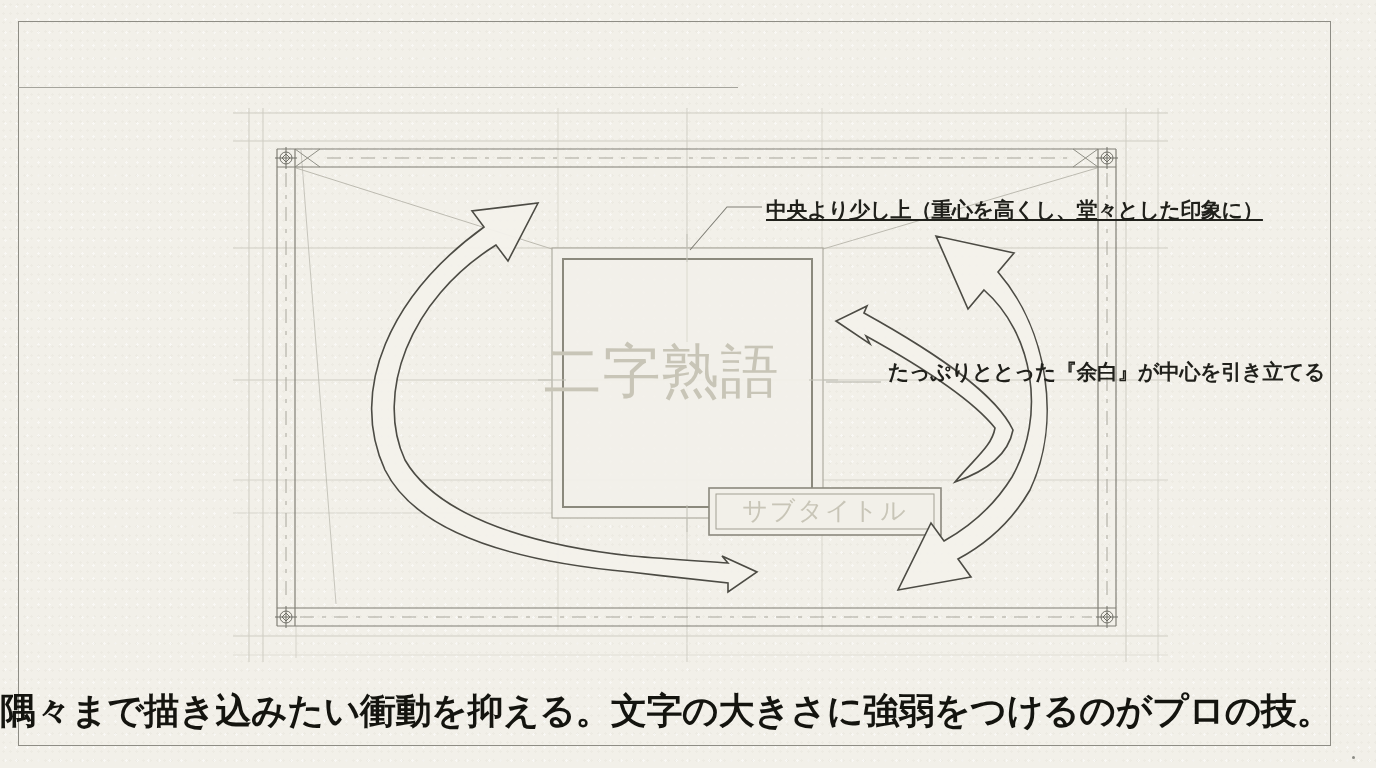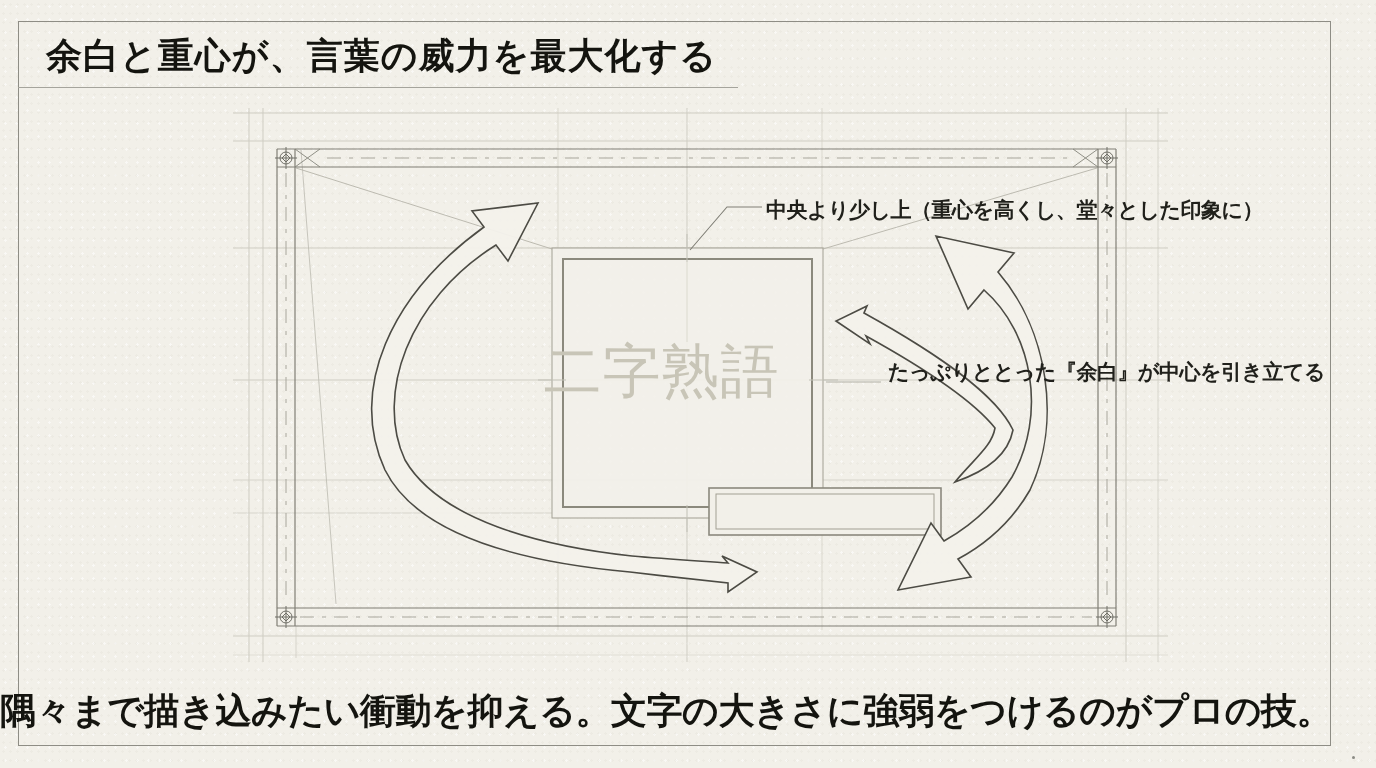--- a/index.html
+++ b/index.html
@@ -33,39 +33,38 @@
   }
   .ghost-sub{
     position:absolute;left:709px;top:487px;width:232px;height:47px;
     display:flex;align-items:center;justify-content:center;
     font-size:25px;font-weight:300;letter-spacing:2px;color:#c8c5b7;white-space:nowrap;
   }
   .anno{
     position:absolute;font-size:21px;font-weight:600;letter-spacing:-0.5px;
     color:#20201b;white-space:nowrap;
   }
-  .anno-top{left:766px;top:196px;}
+  .anno-top{left:766px;top:196px;text-decoration:underline;}
   .anno-right{left:888px;top:358px;}
   .footer{
     position:absolute;left:0;top:687px;width:1250px;text-align:center;
     font-size:36px;font-weight:900;letter-spacing:-0.5px;color:#14140f;white-space:nowrap;
   }
   .page-dot{
     position:absolute;left:1352px;top:756px;width:3px;height:3px;border-radius:50%;
     background:#8b8b84;
   }
 </style>
 </head>
 <body>
 
 <div class="slide">
 
   <div class="slide-border"></div>
 
-  <div class="title">余白と重心が、言葉の威力を最大化する</div>
   <div class="title-rule"></div>
 
   <svg class="diagram" viewBox="0 0 1376 768" xmlns="http://www.w3.org/2000/svg">
 
     <g stroke="#cfcdc3" stroke-width="1" fill="none">
       <line x1="233" y1="113" x2="1168" y2="113"></line>
       <line x1="233" y1="141" x2="1168" y2="141"></line>
       <line x1="233" y1="248" x2="1168" y2="248"></line>
       <line x1="233" y1="380" x2="1168" y2="380"></line>
       <line x1="233" y1="480" x2="1168" y2="480" opacity="0.8"></line>
@@ -187,20 +186,21 @@
         C938,354 996,394 1013,430
         C1008,456 984,472 955,482
         C975,458 992,446 995,428
         C975,403 933,373 866,336
         L870,344 L836,321 L867,306
         Z"></path>
     </g>
   </svg>
 
   <div class="ghost-main">二字熟語</div>
+  <div class="ghost-sub">サブタイトル</div>
 
   <div class="anno anno-top">中央より少し上（重心を高くし、堂々とした印象に）</div>
   <div class="anno anno-right">たっぷりととった『余白』が中心を引き立てる</div>
 
   <div class="footer">隅々まで描き込みたい衝動を抑える。文字の大きさに強弱をつけるのがプロの技。</div>
 
   <div class="page-dot"></div>
 </div>
 
 </body></html>

